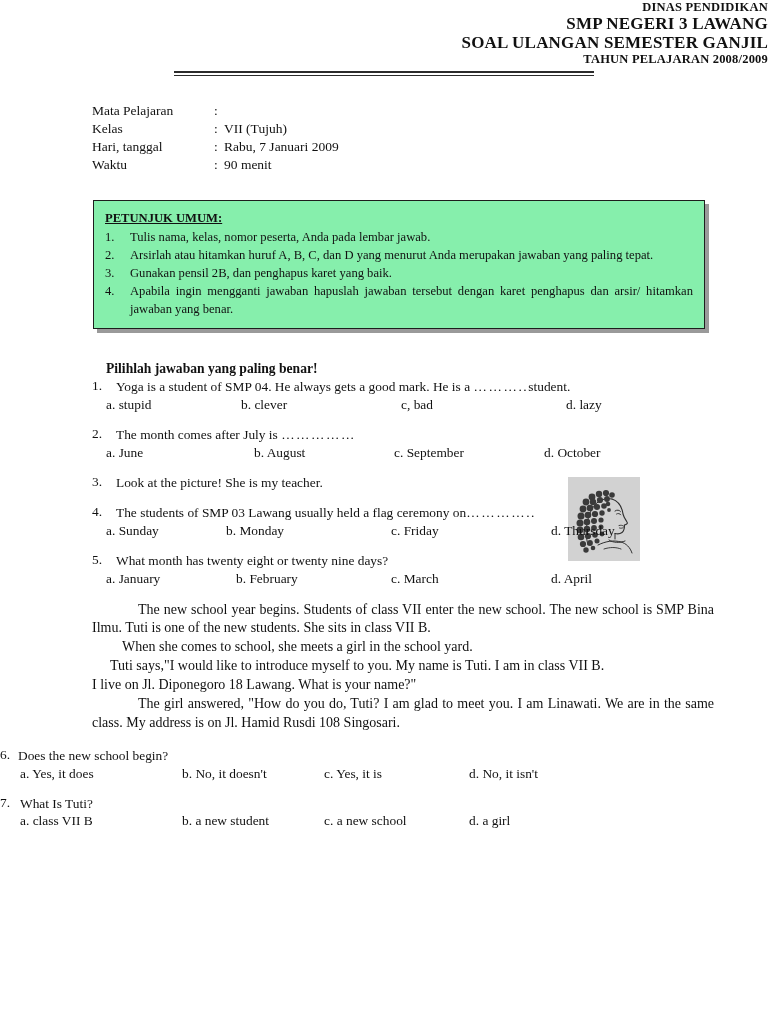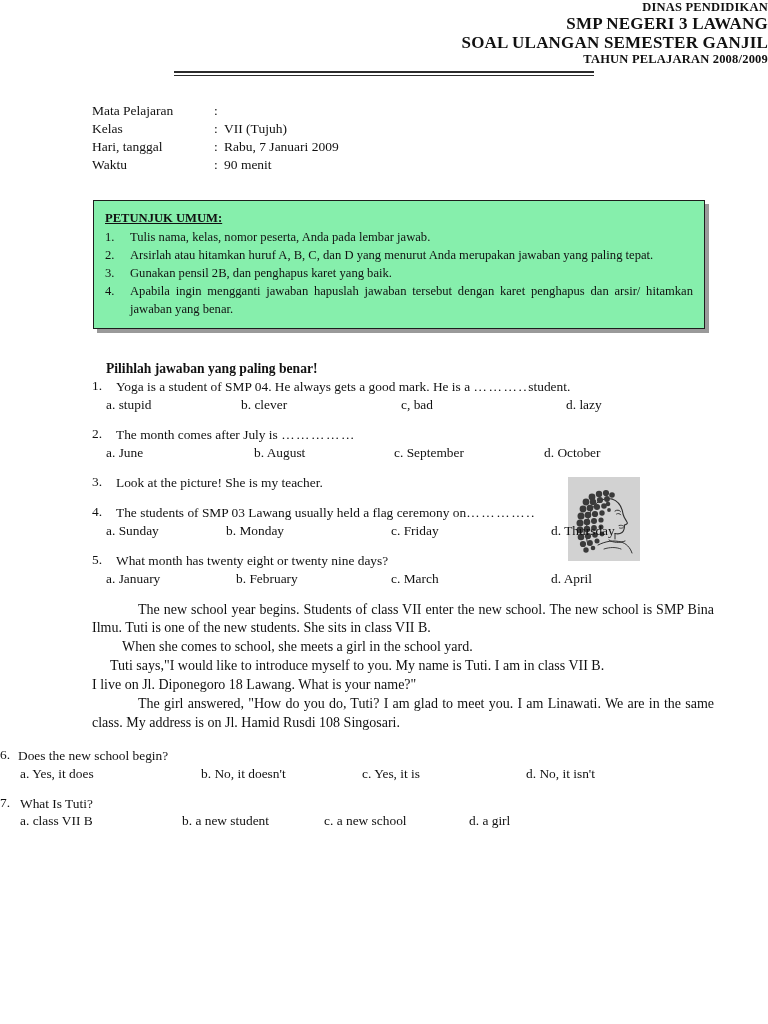--- a/index.html
+++ b/index.html
@@ -304,21 +304,21 @@
 
   <div class="quiz q-tail" style="margin-top:14px;">
 
     <div class="q-block" style="margin-bottom:13px;">
       <div class="q-line">
         <span class="q-num" style="width:18px;flex:0 0 18px;">6.</span>
         <span class="q-body">
           <span class="q-text">Does the new school begin?</span>
         </span>
       </div>
-      <div class="opts" style="padding-left:20px;gap:19px;">
+      <div class="opts" style="padding-left:20px;">
         <span class="opt" style="width:162px">a. Yes, it does</span>
         <span class="opt" style="width:142px">b. No, it doesn't</span>
         <span class="opt" style="width:145px">c. Yes, it is</span>
         <span class="opt">d. No, it isn't</span>
       </div>
     </div>
 
     <div class="q-block">
       <div class="q-line">
         <span class="q-num" style="width:20px;flex:0 0 20px;">7.</span>

